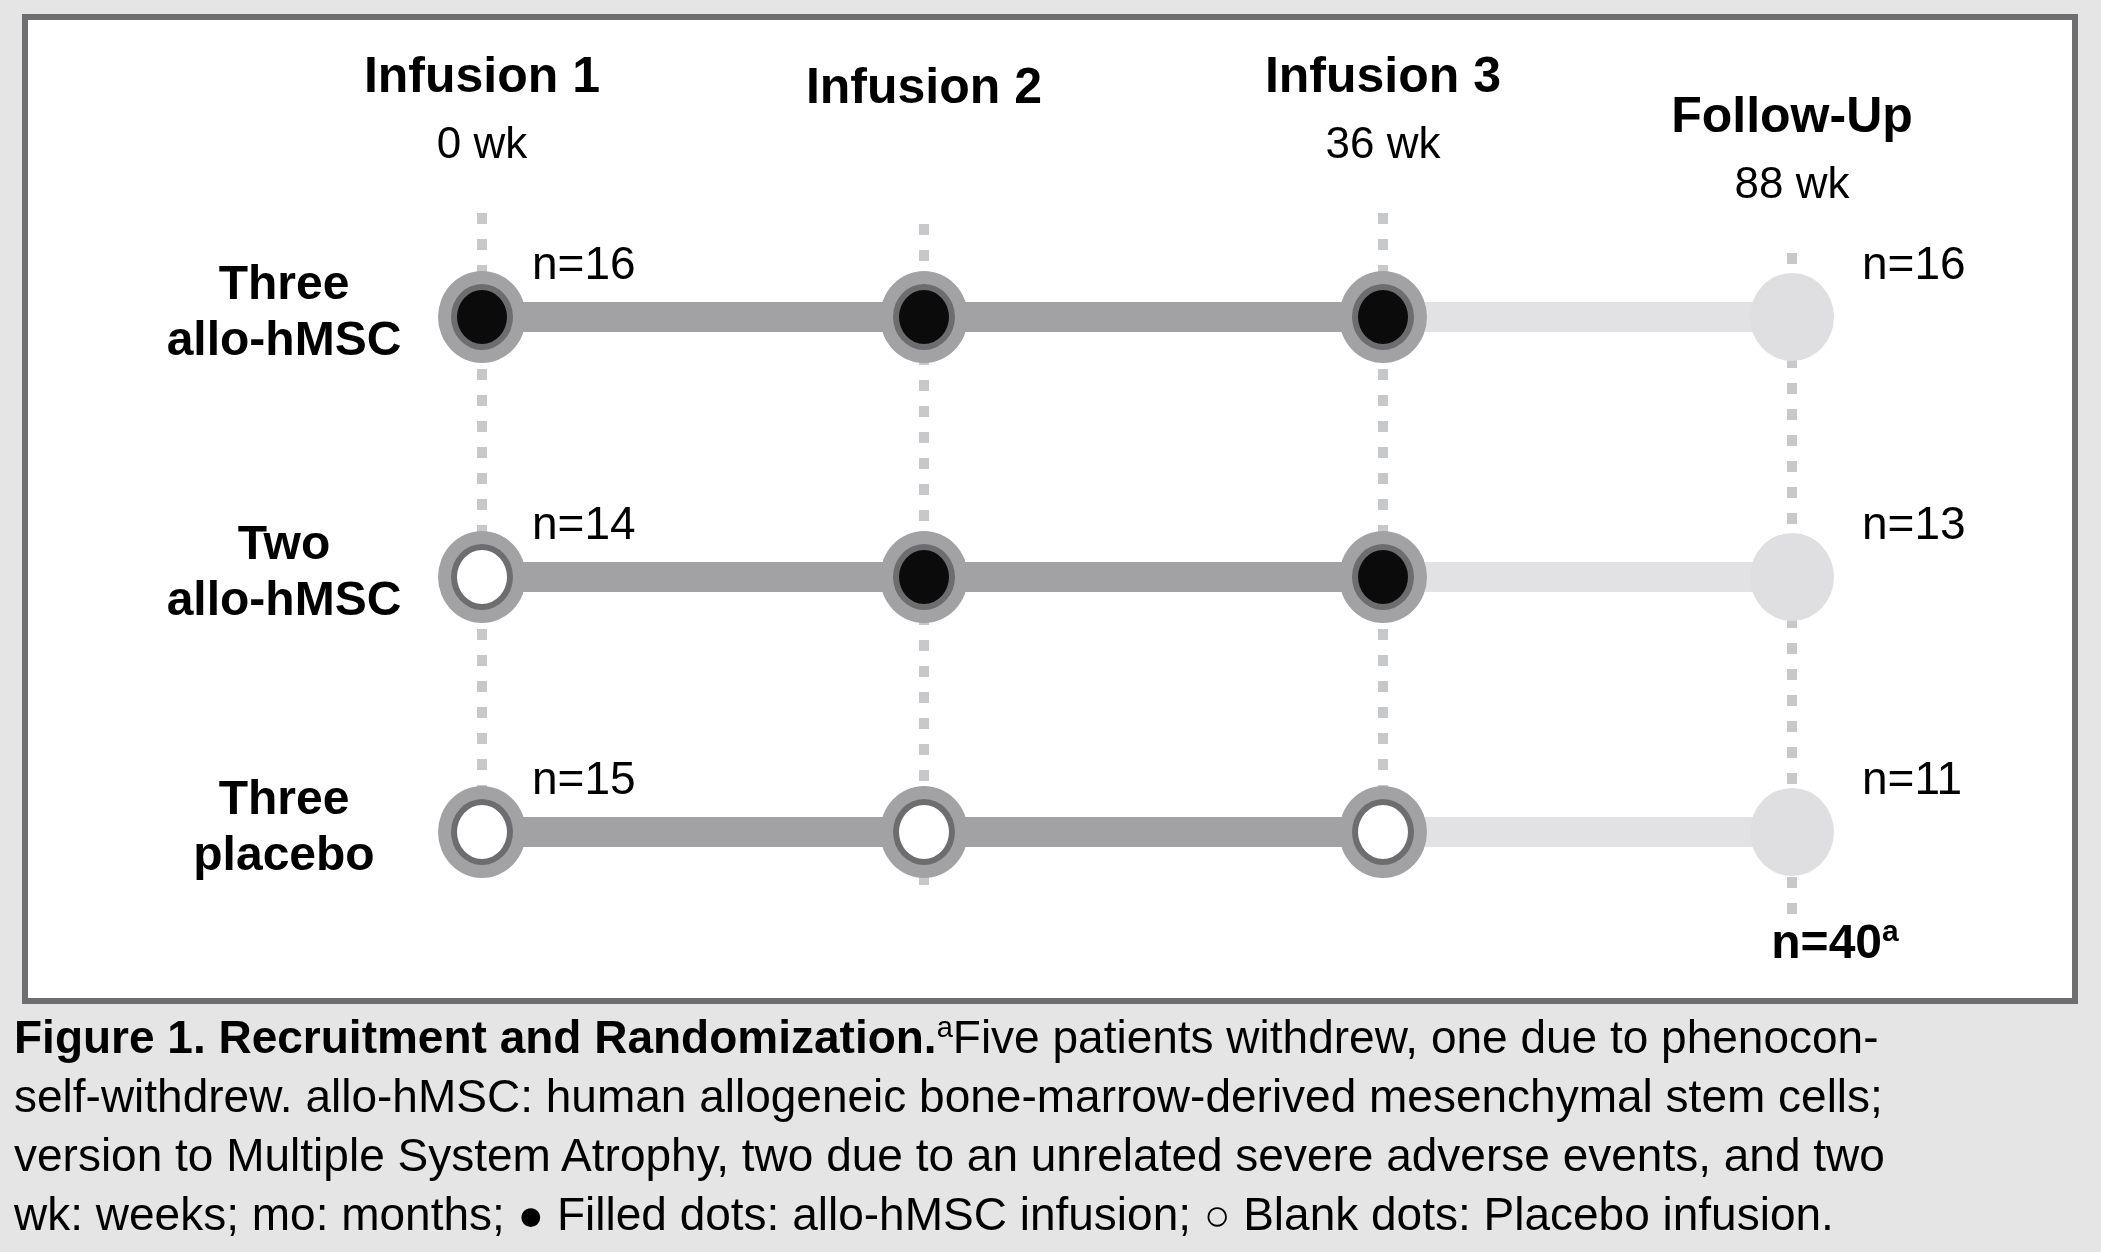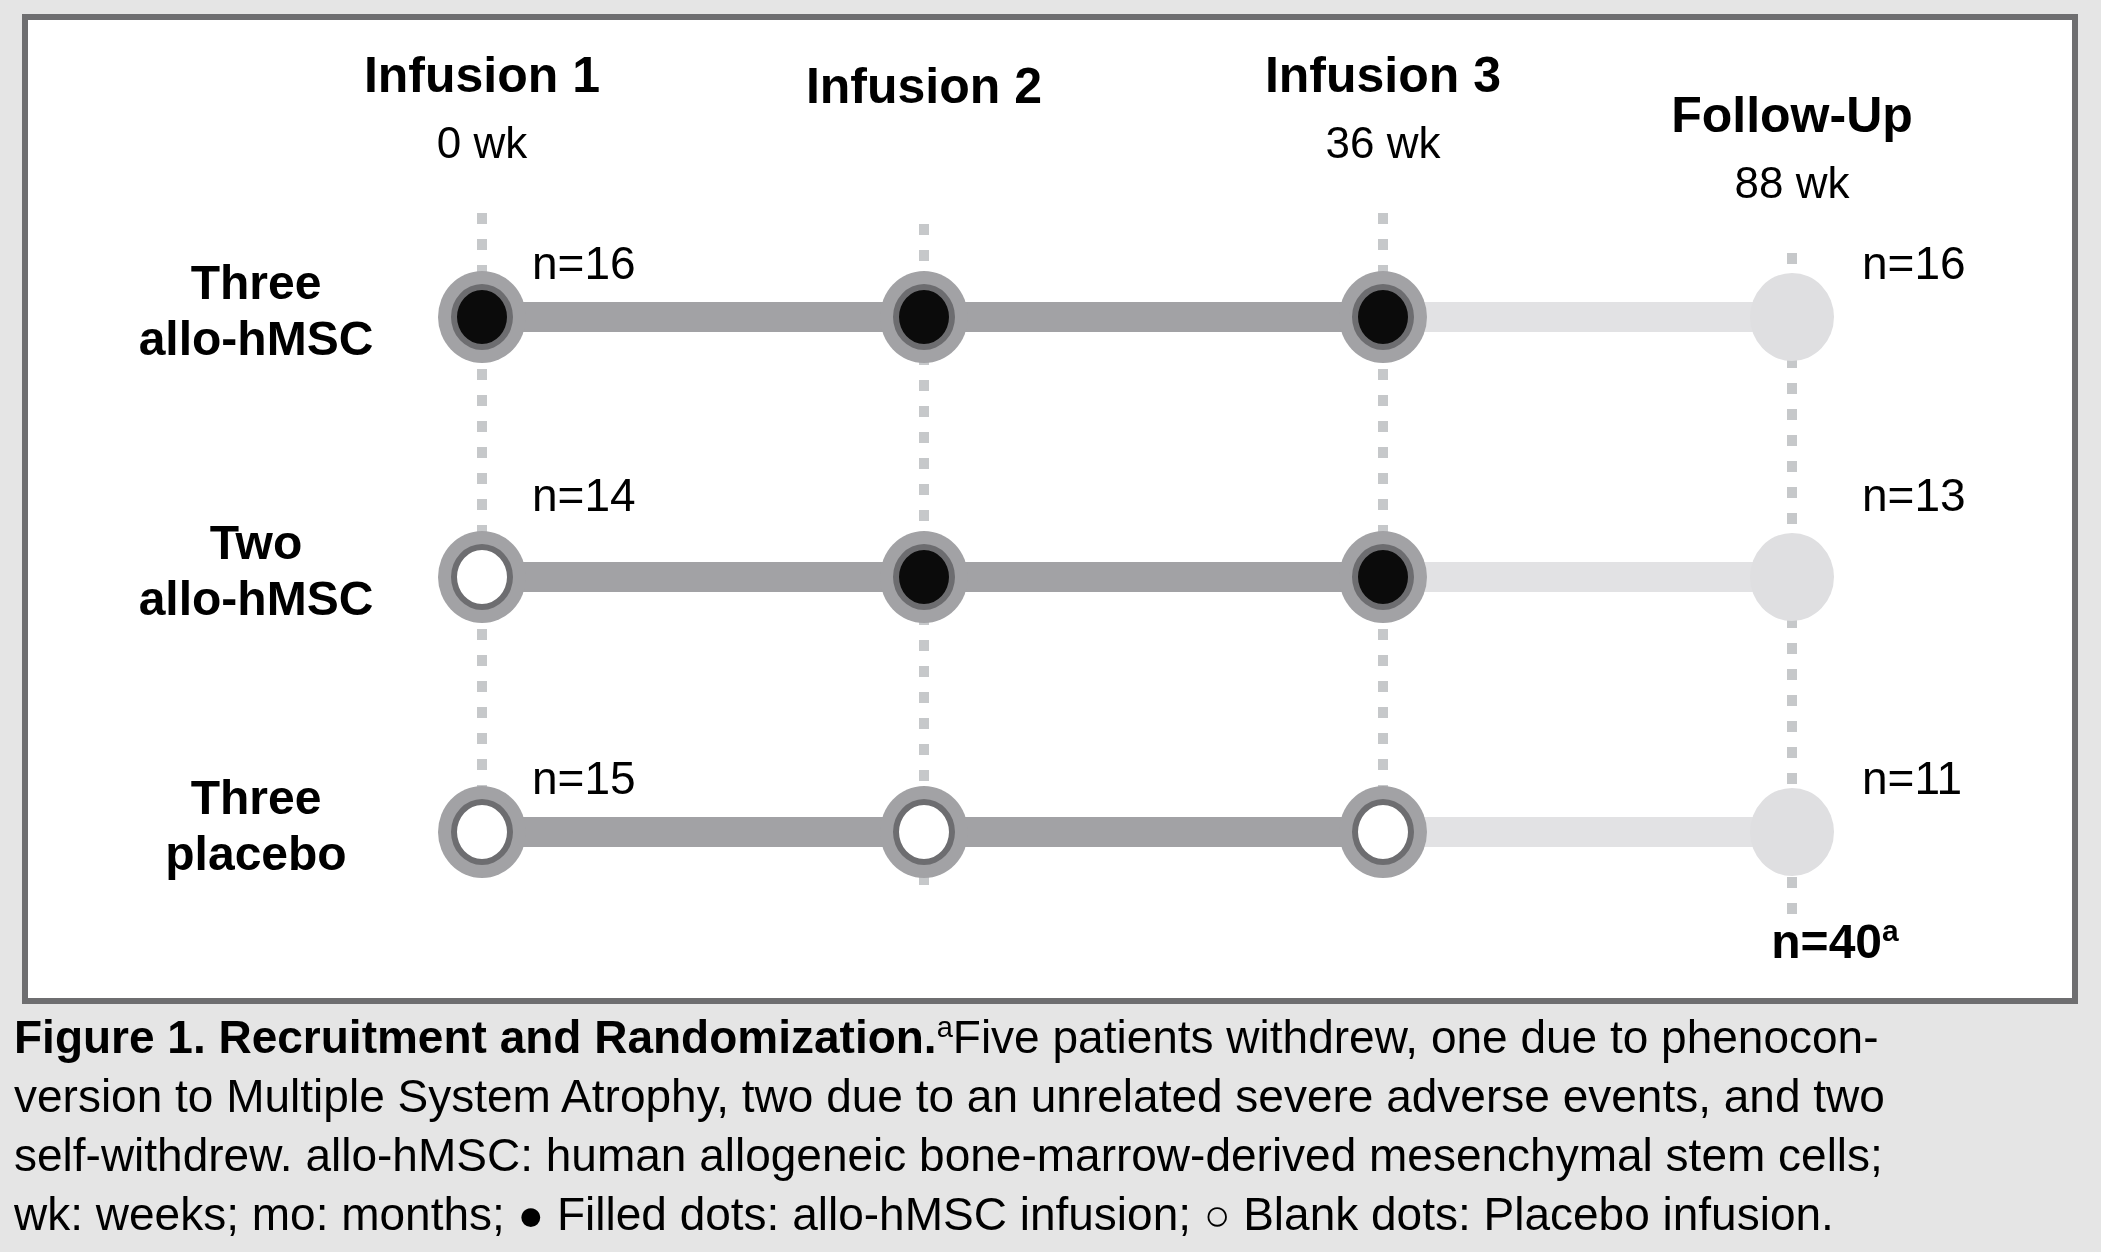--- a/index.html
+++ b/index.html
@@ -32,24 +32,24 @@
              width:50px;height:54px;border-radius:50%;border:6px solid var(--ring,#6d6d70);}
   .core.filled{background:#0b0b0b;}
   .core.blank{background:#ffffff;}
   .fdot{position:absolute;width:84px;height:88px;margin:-44px 0 0 -42px;border-radius:50%;
         background:var(--followup,#dfdfe1);}
   .ry0 .dot,.ry0 .fdot{top:317px;} .ry1 .dot,.ry1 .fdot{top:577px;} .ry2 .dot,.ry2 .fdot{top:832px;}
 
   
   .n-label{position:absolute;font-size:46px;line-height:46px;white-space:nowrap;}
   .n-label.start{left:532px;} .n-label.end{left:1862px;}
-  .ry0 .n-label{top:240px;} .ry1 .n-label{top:472px;} .ry2 .n-label{top:755px;}
+  .ry0 .n-label{top:240px;} .ry1 .n-label{top:500px;} .ry2 .n-label{top:755px;}
 
   
-  .row-label{position:absolute;left:60px;width:392px;text-align:center;
+  .row-label{position:absolute;left:88px;width:392px;text-align:center;
              font-weight:bold;font-size:48px;line-height:56px;}
   .ry0 .row-label{top:255px;} .ry1 .row-label{top:515px;} .ry2 .row-label{top:770px;}
 
   
   .total{position:absolute;top:916px;width:260px;text-align:center;font-weight:bold;
          font-size:48px;line-height:52px;white-space:nowrap;}
   .total.start{left:369px;}
   .total.end{left:1705px;}
   .total sup{font-size:30px;line-height:0;}
 
@@ -147,18 +147,18 @@
       </div>
     <div class="fdot cx3"></div>
     <div class="n-label start">n=15</div>
     <div class="n-label end">n=11</div>
   </div>
 
   <div class="total end"><span>n=40</span><sup>a</sup></div>
 
   <div class="caption">
     <div class="cap-line"><b>Figure 1. Recruitment and Randomization.</b><sup>a</sup><span>Five patients withdrew, one due to phenocon-</span></div>
+    <div class="cap-line">self-withdrew. allo-hMSC: human allogeneic bone-marrow-derived mesenchymal stem cells;</div>
     <div class="cap-line">version to Multiple System Atrophy, two due to an unrelated severe adverse events, and two</div>
-    <div class="cap-line">self-withdrew. allo-hMSC: human allogeneic bone-marrow-derived mesenchymal stem cells;</div>
     <div class="cap-line"><span>wk: weeks; mo: months; </span><span class="dot-glyph">●</span><span> Filled dots: allo-hMSC infusion; </span><span class="dot-glyph">○</span><span> Blank dots: Placebo infusion.</span></div>
   </div>
 
 </div>
 
 </body></html>

